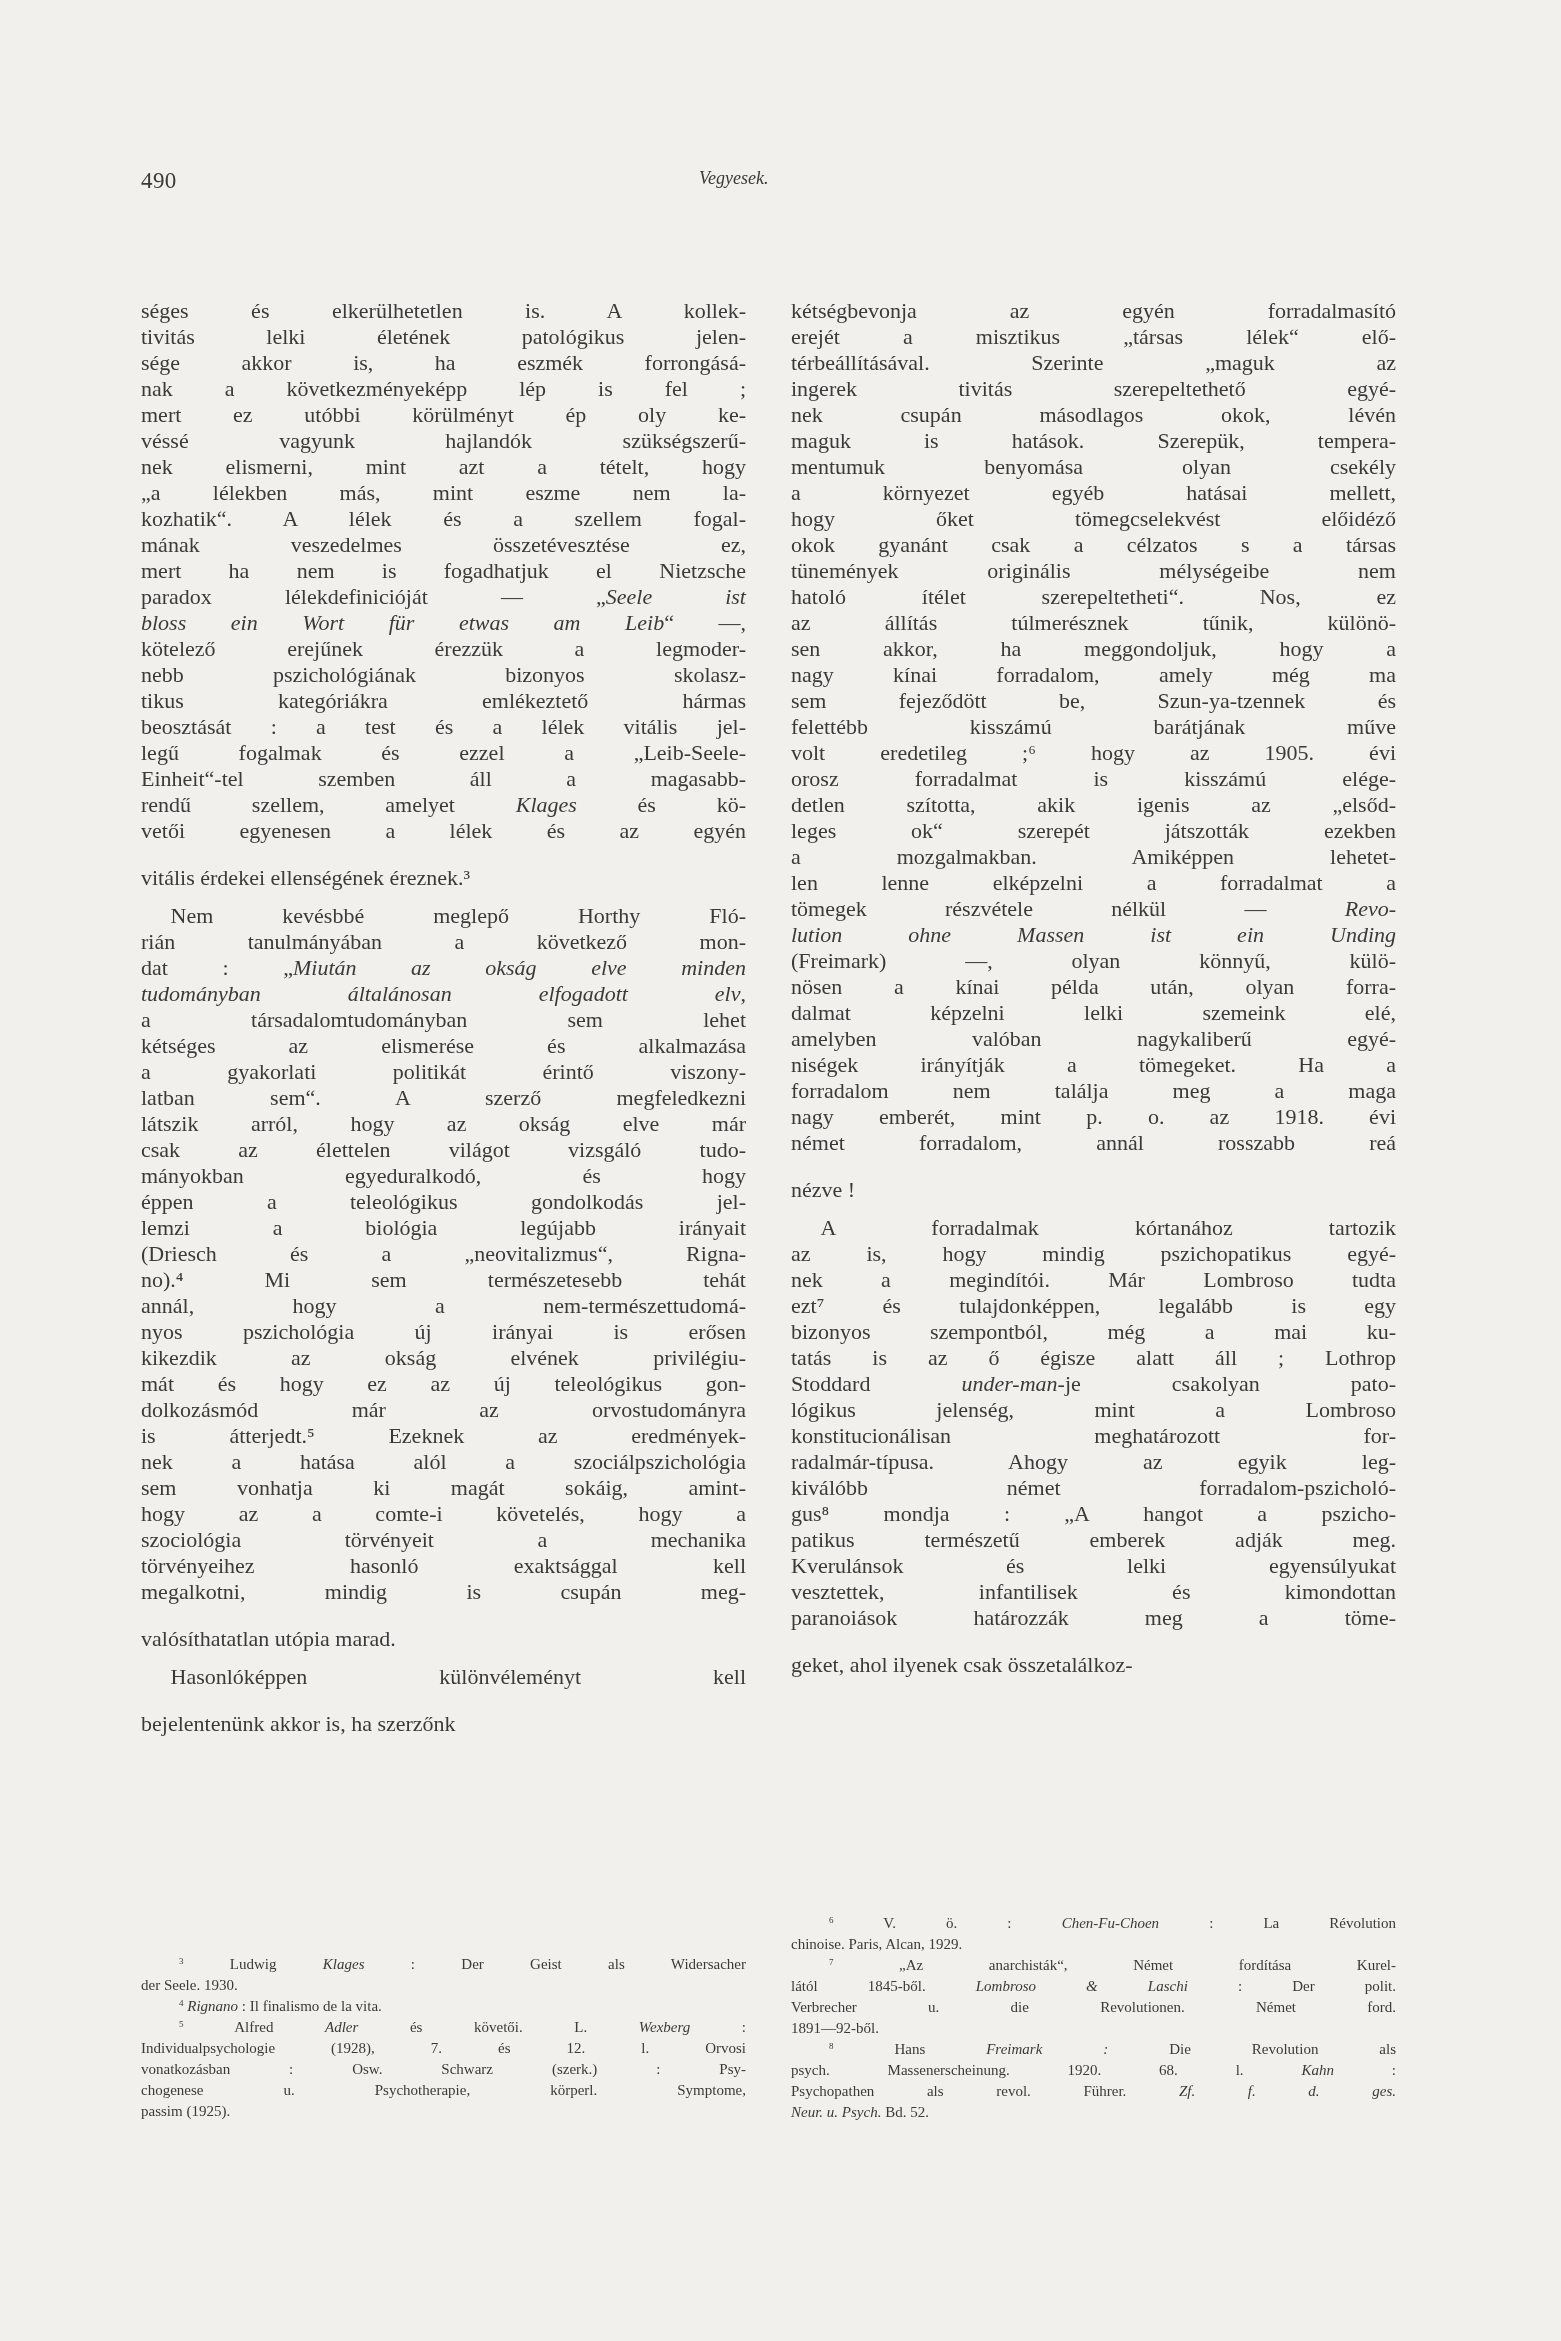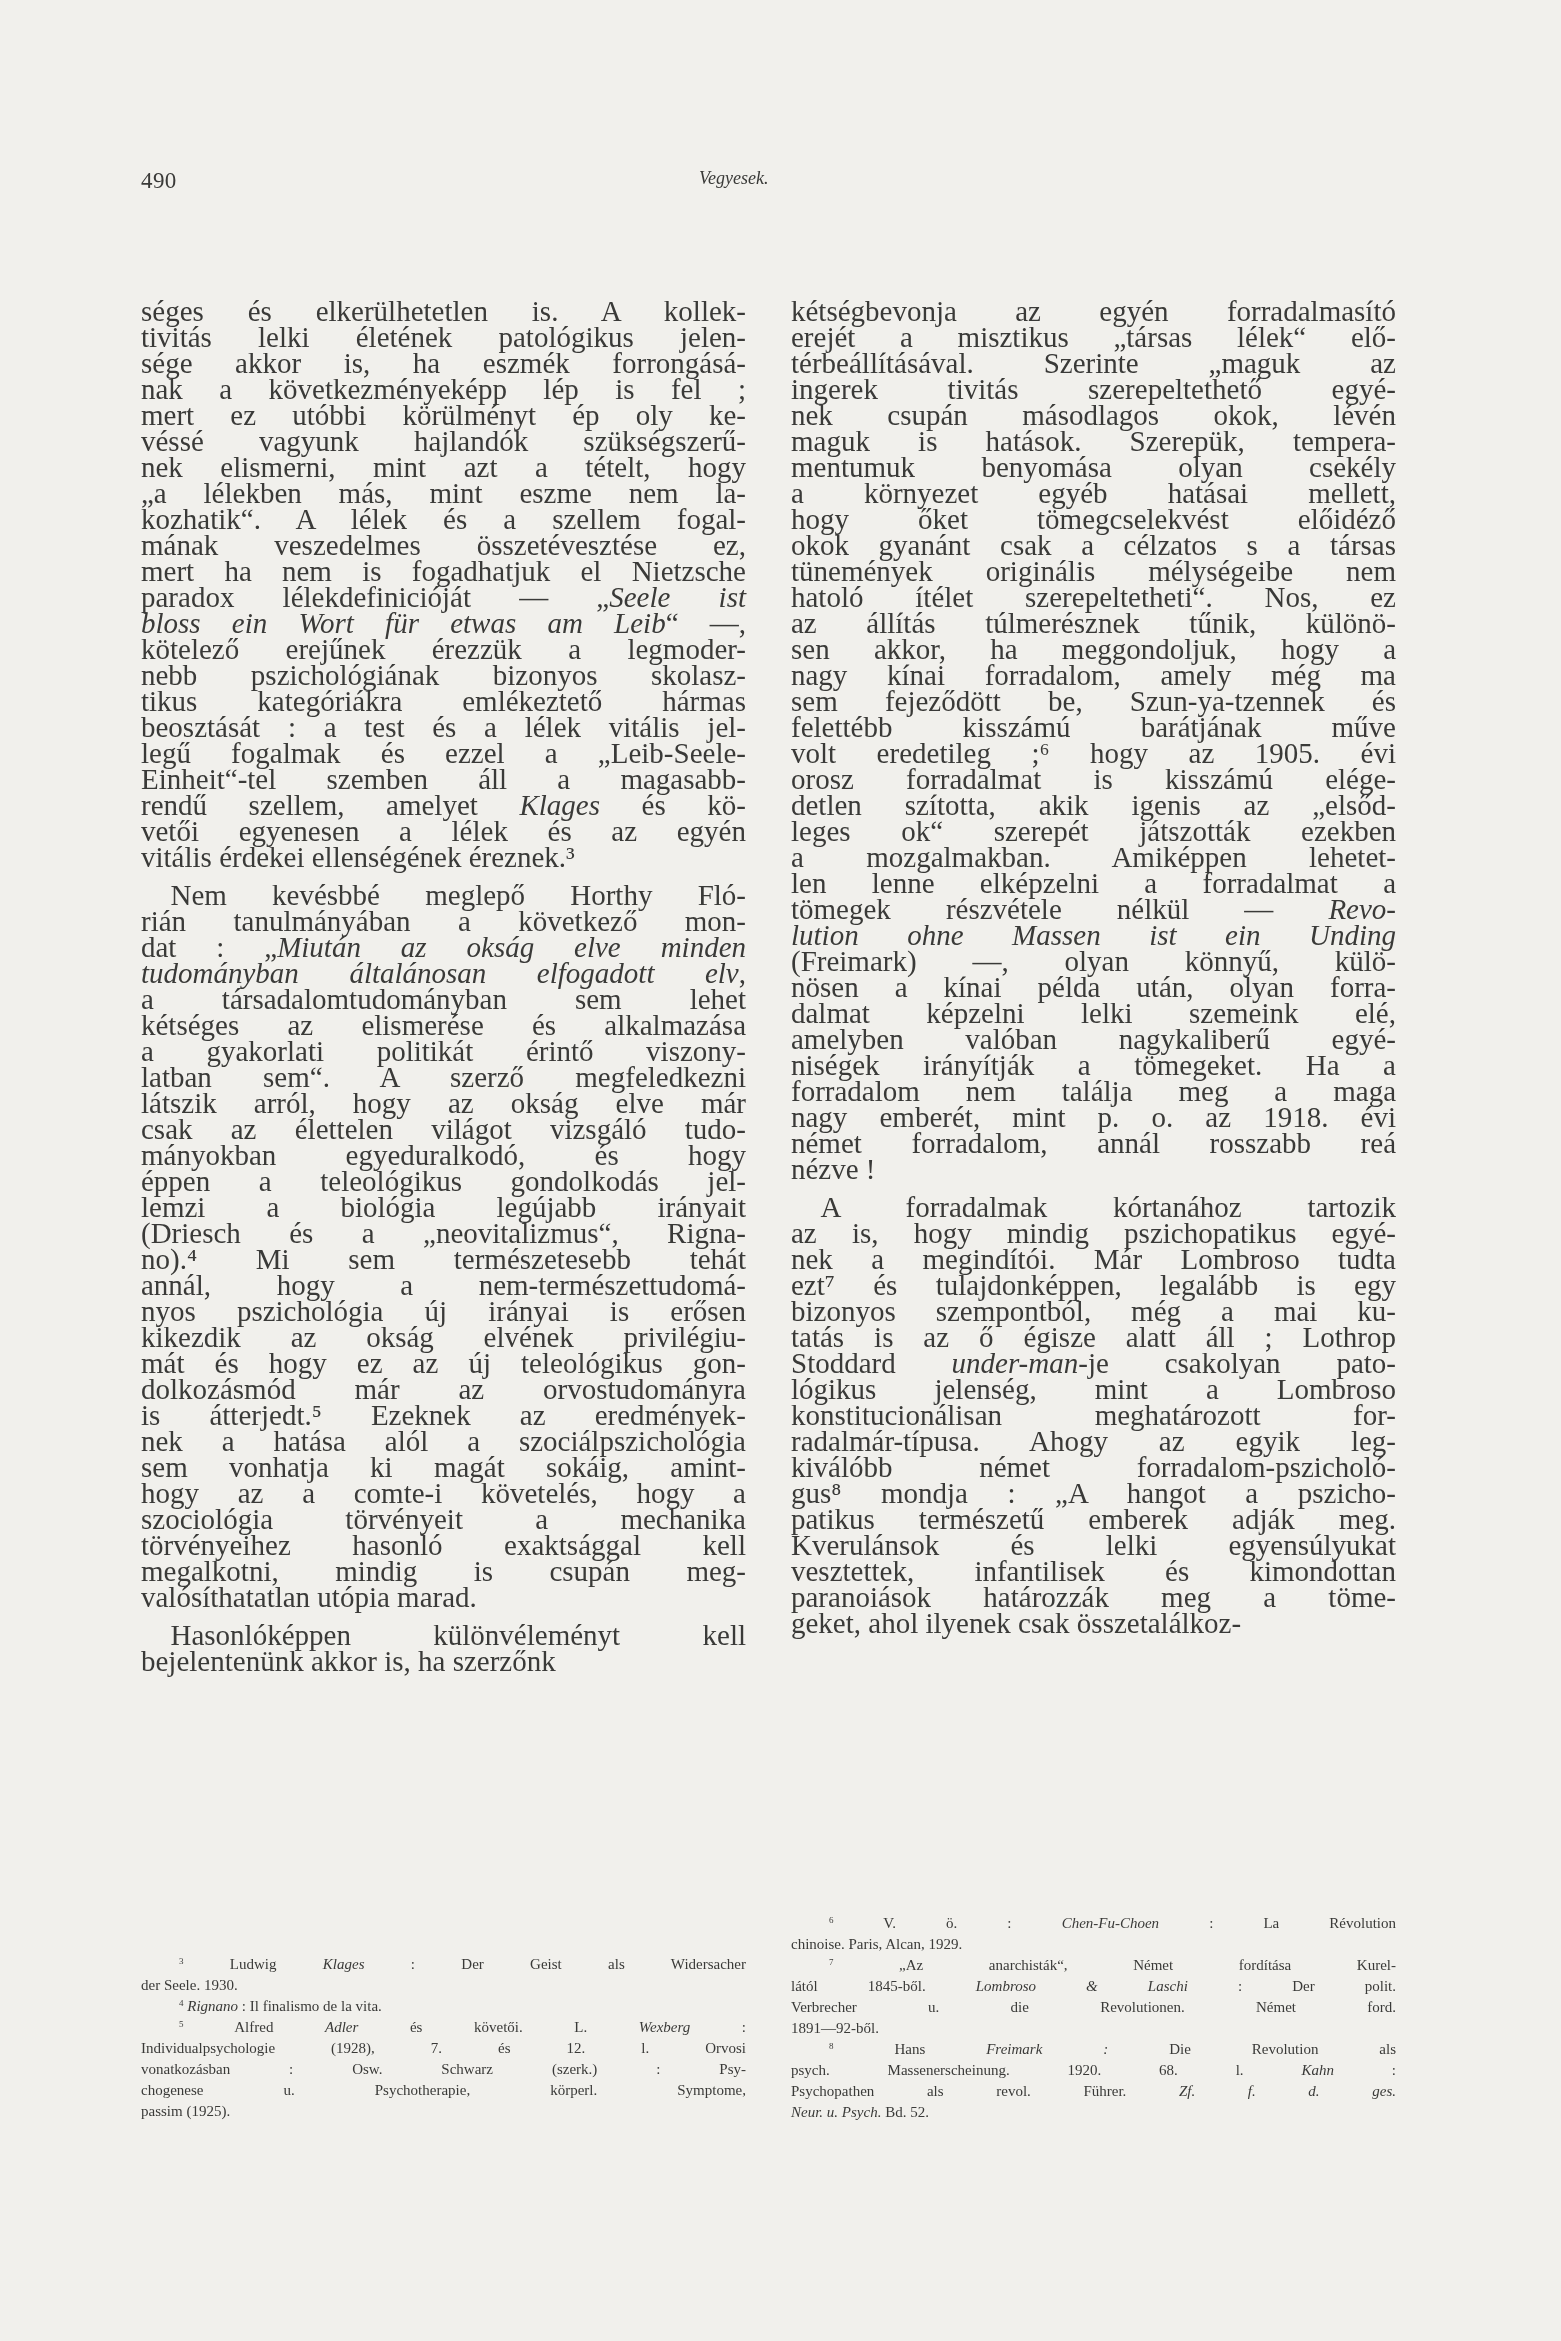--- a/index.html
+++ b/index.html
@@ -13,27 +13,27 @@
   .page-number {
     position: absolute; left: 141px; top: 168px;
     font-size: 23px; letter-spacing: 0.4px;
   }
   .running-head {
     position: absolute; left: 699px; top: 168px;
     font-size: 18px; font-style: italic;
   }
   .col {
     position: absolute; width: 605px;
-    font-size: 29px; line-height: 26px;
+    font-size: 22px; line-height: 26px;
     text-align: justify; hyphens: manual;
   }
   .col-left { left: 141px; top: 298px; }
   .col-right { left: 791px; top: 298px; }
   .line { display: block; text-align: justify; text-align-last: justify; white-space: nowrap; overflow: visible; }
-  .line.last { text-align-last: left; }
+  .line.last { text-align-last: left; margin-top: 21px; }
   .para-gap { height: 12px; }
   .indent { padding-left: 29.5px; }
   .it { font-style: italic; margin-top: 28px; }
   sup { font-size: 60%; line-height: 0; vertical-align: 0.55em; }
   .fn-block {
     position: absolute; width: 605px;
     font-size: 15px; line-height: 21px;
   }
   .fn-left { left: 141px; top: 1954px; font-family: Liberation Serif, serif; }
   .fn-right { left: 791px; top: 1913px; }

